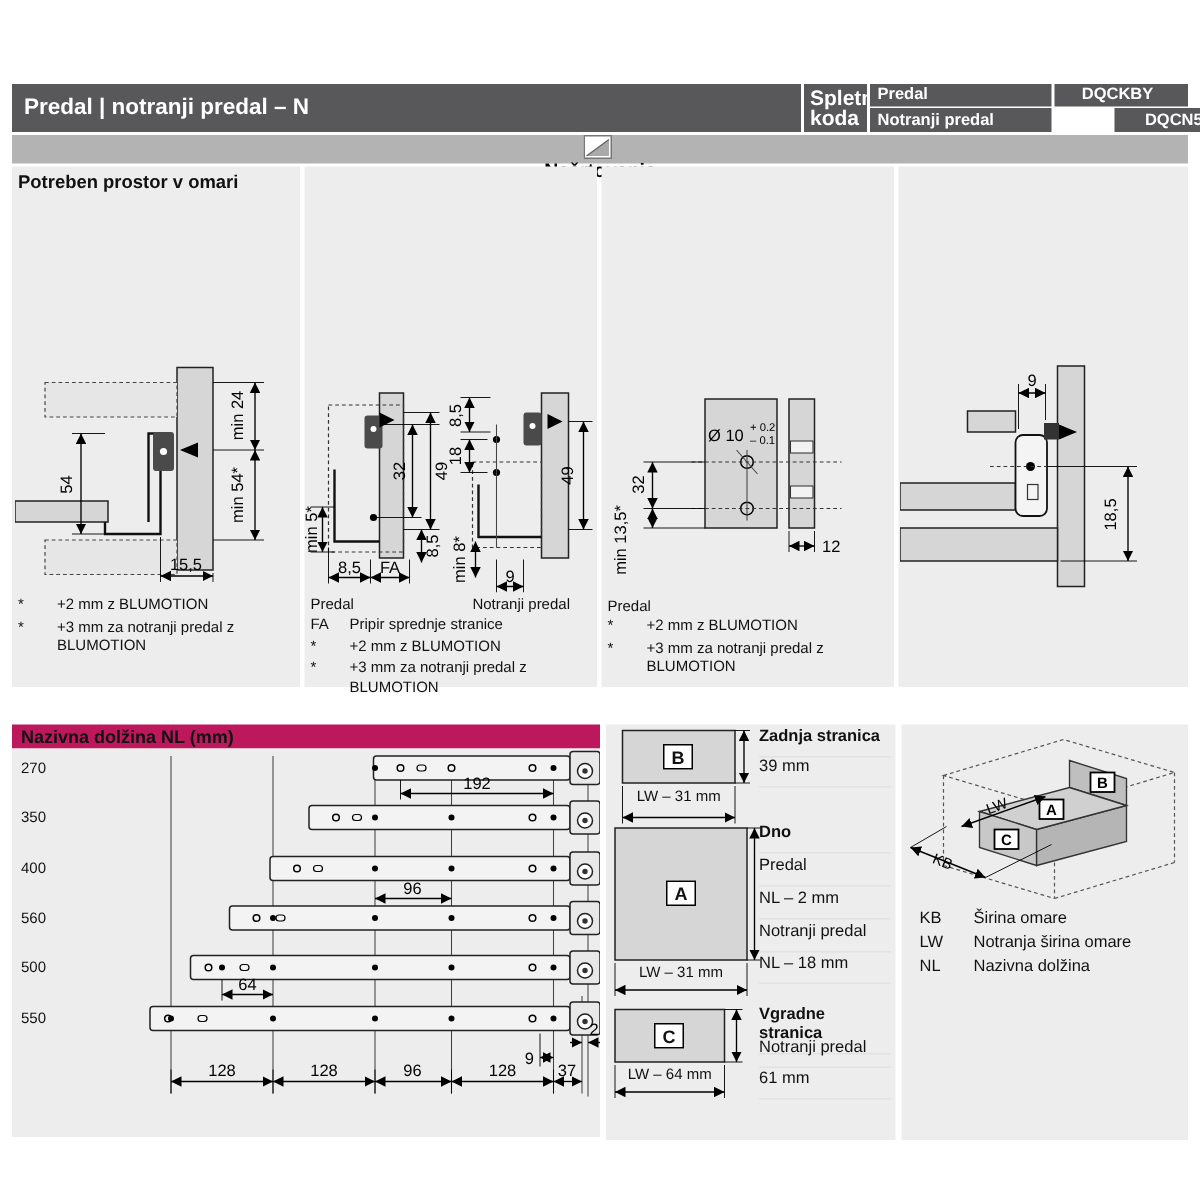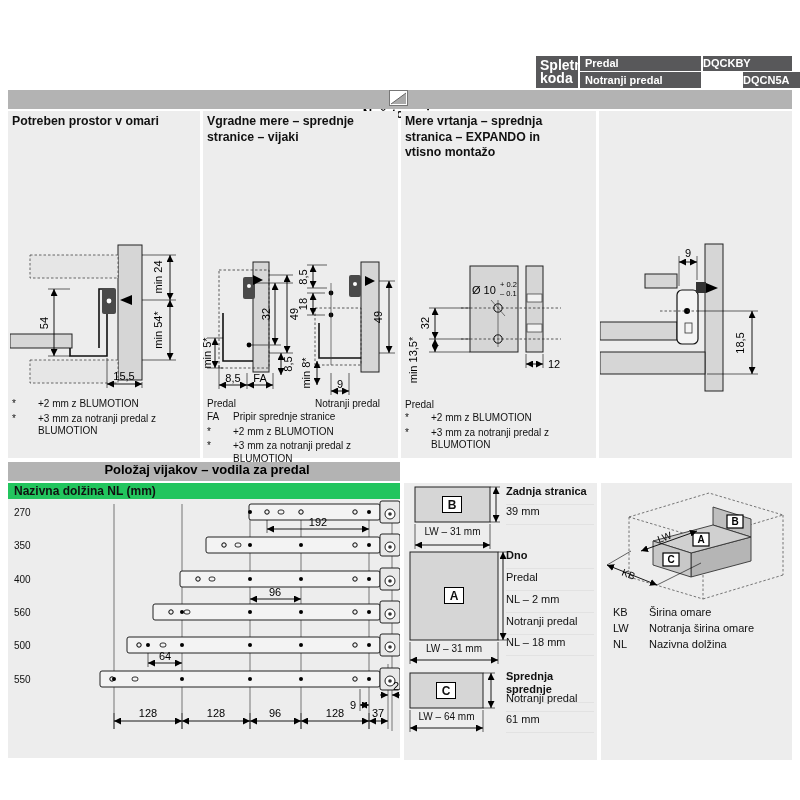--- a/index.html
+++ b/index.html
@@ -3,21 +3,21 @@
 <meta charset="utf-8">
 <style>
   html,body{margin:0;padding:0;background:#fff;}
   .page{position:relative;width:800px;height:800px;background:#fff;
         font-family:"Liberation Sans",sans-serif;color:#111;overflow:hidden;}
   .abs{position:absolute;}
   .darkbar{background:#58585a;color:#fff;font-weight:bold;}
   .title{left:8px;top:56px;width:526px;height:32px;font-size:15px;line-height:32px;padding-left:8px;box-sizing:border-box;}
   .webcode{left:536px;top:56px;width:42px;height:32px;font-size:14px;line-height:13px;padding:3px 0 0 4px;box-sizing:border-box;}
   .codecell{font-size:11px;box-sizing:border-box;padding-left:5px;}
-  .codeval{text-align:left;padding-right:5px;padding-left:0;}
+  .codeval{text-align:center;padding-right:5px;padding-left:0;}
   .graybar{background:#b3b3b3;display:flex;align-items:center;font-weight:bold;font-size:13px;color:#000;box-sizing:border-box;flex-direction:column;}
   .iconbox{width:17px;height:14px;background:#fff;border:1px solid #777;margin:0 6px 0 2px;flex:none;}
   .colbg{background:#ededed;}
   .col-title{font-weight:bold;font-size:12.3px;line-height:1.28;padding:3px 22px 0 4px;}
   .fns{position:absolute;left:0;width:100%;box-sizing:border-box;padding:0 4px;}
   .fnrow{display:flex;font-size:10px;line-height:12.5px;margin-bottom:2px;}
   .fm{width:26px;flex:none;}
   .ft{width:150px;}
   .sublabels{display:flex;justify-content:space-between;font-size:10px;line-height:13px;padding:0 14px 1px 0;}
   .rowlabel{font-size:10px;line-height:13px;}
@@ -48,20 +48,21 @@
 <svg width="0" height="0" style="position:absolute" aria-hidden="true">
   <defs>
     <marker id="ar" viewBox="0 0 10 10" refX="10" refY="5" markerWidth="7" markerHeight="7" orient="auto-start-reverse" markerUnits="userSpaceOnUse">
       <path d="M0,0L10,5L0,10z" fill="#000"></path>
     </marker>
   </defs>
 </svg>
 
 <div class="page">
 
+  <div class="abs darkbar title">Predal | notranji predal – N</div>
   <div class="abs darkbar webcode">
     <div>Spletna</div>
     <div>koda</div>
   </div>
   <div class="abs darkbar codecell" style="left:580px;top:56px;width:121px;height:15px;line-height:15px;">Predal</div>
   <div class="abs darkbar codecell codeval" style="left:703px;top:56px;width:89px;height:15px;line-height:15px;">DQCKBY</div>
   <div class="abs darkbar codecell" style="left:580px;top:72px;width:121px;height:16px;line-height:16px;">Notranji predal</div>
   <div class="abs darkbar codecell codeval" style="left:703px;top:72px;width:92px;height:16px;line-height:16px;margin-left:40px;">DQCN5A</div>
 
   <div class="abs graybar" style="left:8px;top:90px;width:784px;height:19px;">
@@ -111,21 +112,20 @@
           <span class="ft">+2 mm z BLUMOTION</span>
         </div>
       <div class="fnrow">
           <span class="fm">*</span>
           <span class="ft">+3 mm za notranji predal z BLUMOTION</span>
         </div>
     </div>
   </div>
 
   <div class="abs colbg" style="left:203px;top:111px;width:195px;height:347px;">
-    <div class="col-title">Vgradne mere – sprednje stranice – vijaki</div>
     <svg class="abs" style="left:0px;top:142px;" width="195" height="142" viewBox="0 0 195 142">
       <g>
         <rect class="board" x="50" y="9" width="16" height="110"></rect>
         <rect class="dsh" x="16" y="17" width="50" height="98" stroke-dasharray="1.5,1.5"></rect>
         <rect x="40" y="24" width="12" height="22" rx="2" fill="#4a4a4a"></rect>
         <circle cx="46" cy="33" r="2" fill="#fff"></circle>
         <polygon points="60,27 50,22 50,32" fill="#000"></polygon>
         <path class="prof" d="M20,60 L20,108 L50,108"></path>
         <circle cx="46" cy="92" r="2.4" fill="#000"></circle>
         <line class="ext" x1="20" y1="85" x2="4" y2="85"></line>
@@ -194,21 +194,20 @@
           <span class="ft">+2 mm z BLUMOTION</span>
         </div>
       <div class="fnrow">
           <span class="fm">*</span>
           <span class="ft">+3 mm za notranji predal z BLUMOTION</span>
         </div>
     </div>
   </div>
 
   <div class="abs colbg" style="left:401px;top:111px;width:195px;height:347px;">
-    <div class="col-title">Mere vrtanja – sprednja stranica – EXPANDO in vtisno montažo</div>
     <svg class="abs" style="left:0px;top:145px;" width="195" height="140" viewBox="0 0 195 140">
       <g>
         <rect class="board" x="69" y="10" width="48" height="86"></rect>
         <rect class="board" x="125" y="10" width="17" height="86"></rect>
         <rect x="126" y="38" width="15" height="8" fill="#f2f2f2" stroke="#333" stroke-width="0.7"></rect>
         <rect x="126" y="68" width="15" height="8" fill="#f2f2f2" stroke="#333" stroke-width="0.7"></rect>
         <circle cx="97" cy="52" r="4.2" fill="none" stroke="#000" stroke-width="1"></circle>
         <circle cx="97" cy="83" r="4.2" fill="none" stroke="#000" stroke-width="1"></circle>
         <line class="thin" x1="90" y1="44" x2="104" y2="60"></line>
         <line class="dsh" x1="60" y1="52" x2="160" y2="52" stroke-dasharray="5,2,1,2"></line>
@@ -269,24 +268,21 @@
         <line class="ext" x1="98" y1="85" x2="158" y2="85"></line>
         <line class="ext" x1="107" y1="148" x2="158" y2="148"></line>
         <line class="dim" x1="152" y1="85" x2="152" y2="148"></line>
       </g>
       <text class="dt" x="88" y="31" text-anchor="middle">9</text>
       <text class="dt" transform="translate(144,117) rotate(-90)" text-anchor="middle">18,5</text>
     </svg>
   </div>
 
   <div class="abs" style="left:8px;top:462px;width:392px;height:296px;">
-    <div class="graybar" style="width:392px;height:19px;padding-left:6px;">
-      <span>Položaj vijakov – vodila za predal</span>
-    </div>
-    <div class="abs" style="left:0;top:21px;width:392px;height:16px;background:#22c55e;font-weight:bold;font-size:12px;line-height:16px;padding-left:6px;box-sizing:border-box;">Nazivna dolžina NL (mm)</div>
+    <div class="abs" style="left:0;top:21px;width:392px;height:16px;background:#be185d;font-weight:bold;font-size:12px;line-height:16px;padding-left:6px;box-sizing:border-box;">Nazivna dolžina NL (mm)</div>
     <div class="abs colbg" style="left:0;top:37px;width:392px;height:259px;">
       <div class="abs rowlabel" style="left:6px;top:7px;">270</div>
       <div class="abs rowlabel" style="left:6px;top:40px;">350</div>
       <div class="abs rowlabel" style="left:6px;top:74px;">400</div>
       <div class="abs rowlabel" style="left:6px;top:107px;">560</div>
       <div class="abs rowlabel" style="left:6px;top:140px;">500</div>
       <div class="abs rowlabel" style="left:6px;top:174px;">550</div>
       <svg class="abs" style="left:0;top:0;" width="392" height="259" viewBox="0 0 392 259">
         <g>
           <line class="thin" x1="106" y1="5" x2="106" y2="230"></line>
@@ -439,21 +435,21 @@
       <div class="wlabel" style="left:11px;top:43px;width:75px;">LW – 31 mm</div>
       <div class="wlabel" style="left:6px;top:160px;width:88px;">LW – 31 mm</div>
       <div class="wlabel" style="left:6px;top:228px;width:73px;">LW – 64 mm</div>
       <div class="abs ptxt pbold" style="left:102px;top:2px;width:88px;">Zadnja stranica</div>
       <div class="abs ptxt" style="left:102px;top:22px;width:88px;">39 mm</div>
       <div class="abs ptxt pbold" style="left:102px;top:66px;width:88px;">Dno</div>
       <div class="abs ptxt" style="left:102px;top:88px;width:88px;">Predal</div>
       <div class="abs ptxt" style="left:102px;top:110px;width:88px;">NL – 2 mm</div>
       <div class="abs ptxt" style="left:102px;top:132px;width:88px;">Notranji predal</div>
       <div class="abs ptxt" style="left:102px;top:153px;width:88px;">NL – 18 mm</div>
-      <div class="abs ptxt pbold" style="left:102px;top:187px;width:88px;">Sprednja sprednje</div>
+      <div class="abs ptxt pbold" style="left:102px;top:187px;width:88px;">Vgradne stranica</div>
       <div class="abs ptxt" style="left:102px;top:209px;width:88px;">Notranji predal</div>
       <div class="abs ptxt" style="left:102px;top:230px;width:88px;">61 mm</div>
     </div>
 
     <div class="abs colbg" style="left:197px;top:21px;width:191px;height:277px;">
       <svg class="abs" style="left:0;top:2px;" width="191" height="115" viewBox="0 0 191 115">
         <g stroke="#555" stroke-width="0.8" stroke-dasharray="2.5,2" fill="none">
           <polygon points="28,32 108,8 182,30 102,54"></polygon>
           <line x1="28" y1="32" x2="28" y2="92"></line>
           <line x1="102" y1="54" x2="102" y2="114"></line>

